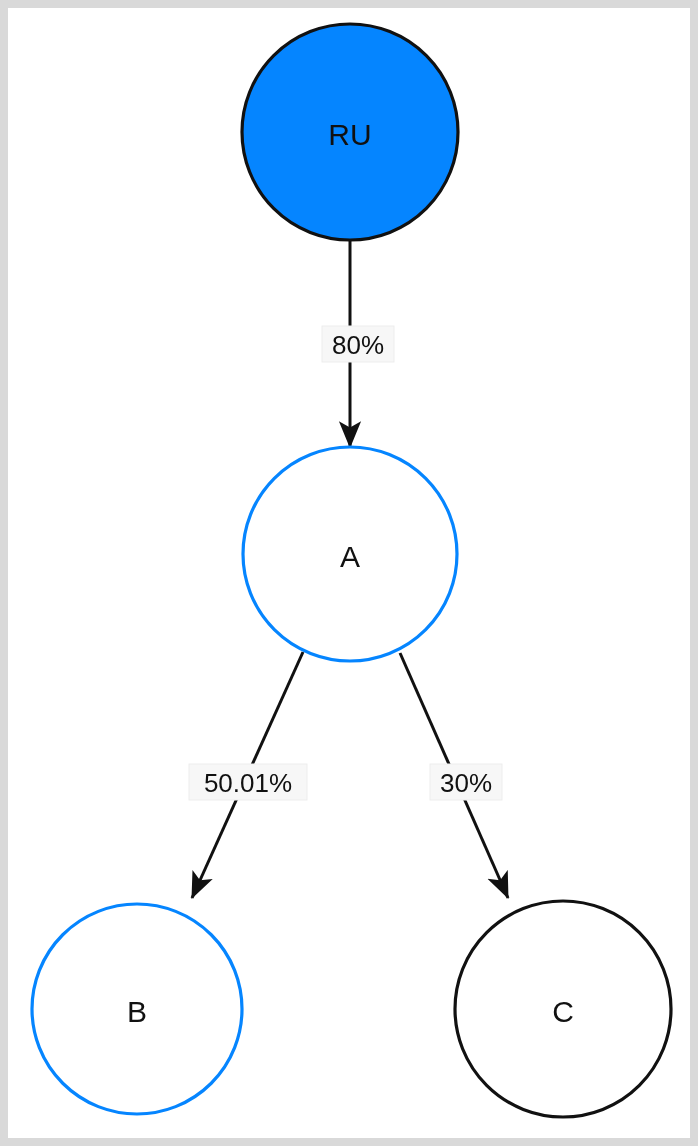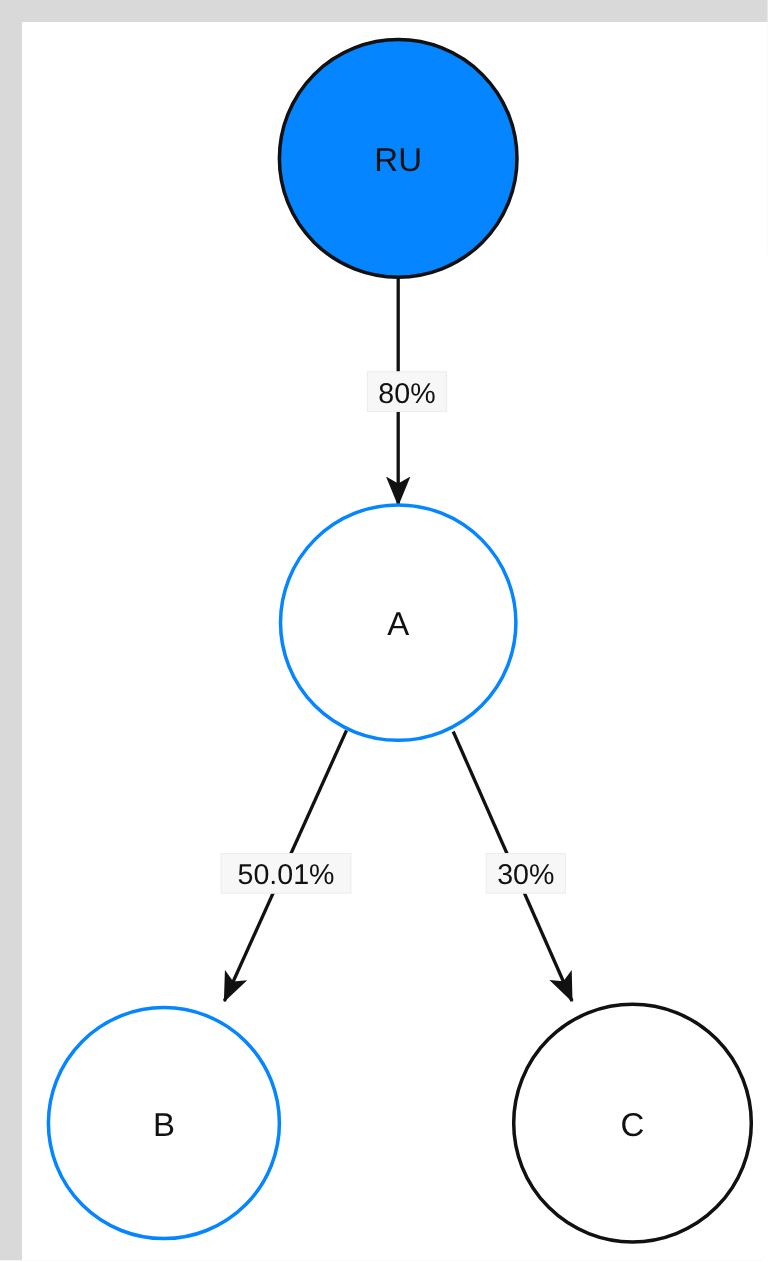--- a/index.html
+++ b/index.html
@@ -13,21 +13,21 @@
     height: 1146px;
     font-family: "Liberation Sans", sans-serif;
     overflow: hidden;
   }
   #graph-frame {
     position: relative;
     width: 698px;
     height: 1146px;
     box-sizing: border-box;
     background: #d9d9d9;
-    padding: 20px;
+    padding: 8px;
   }
   #graph-canvas {
     position: relative;
     width: 682px;
     height: 1130px;
     background: #ffffff;
     overflow: hidden;
   }
   #graph-svg {
     position: absolute;

